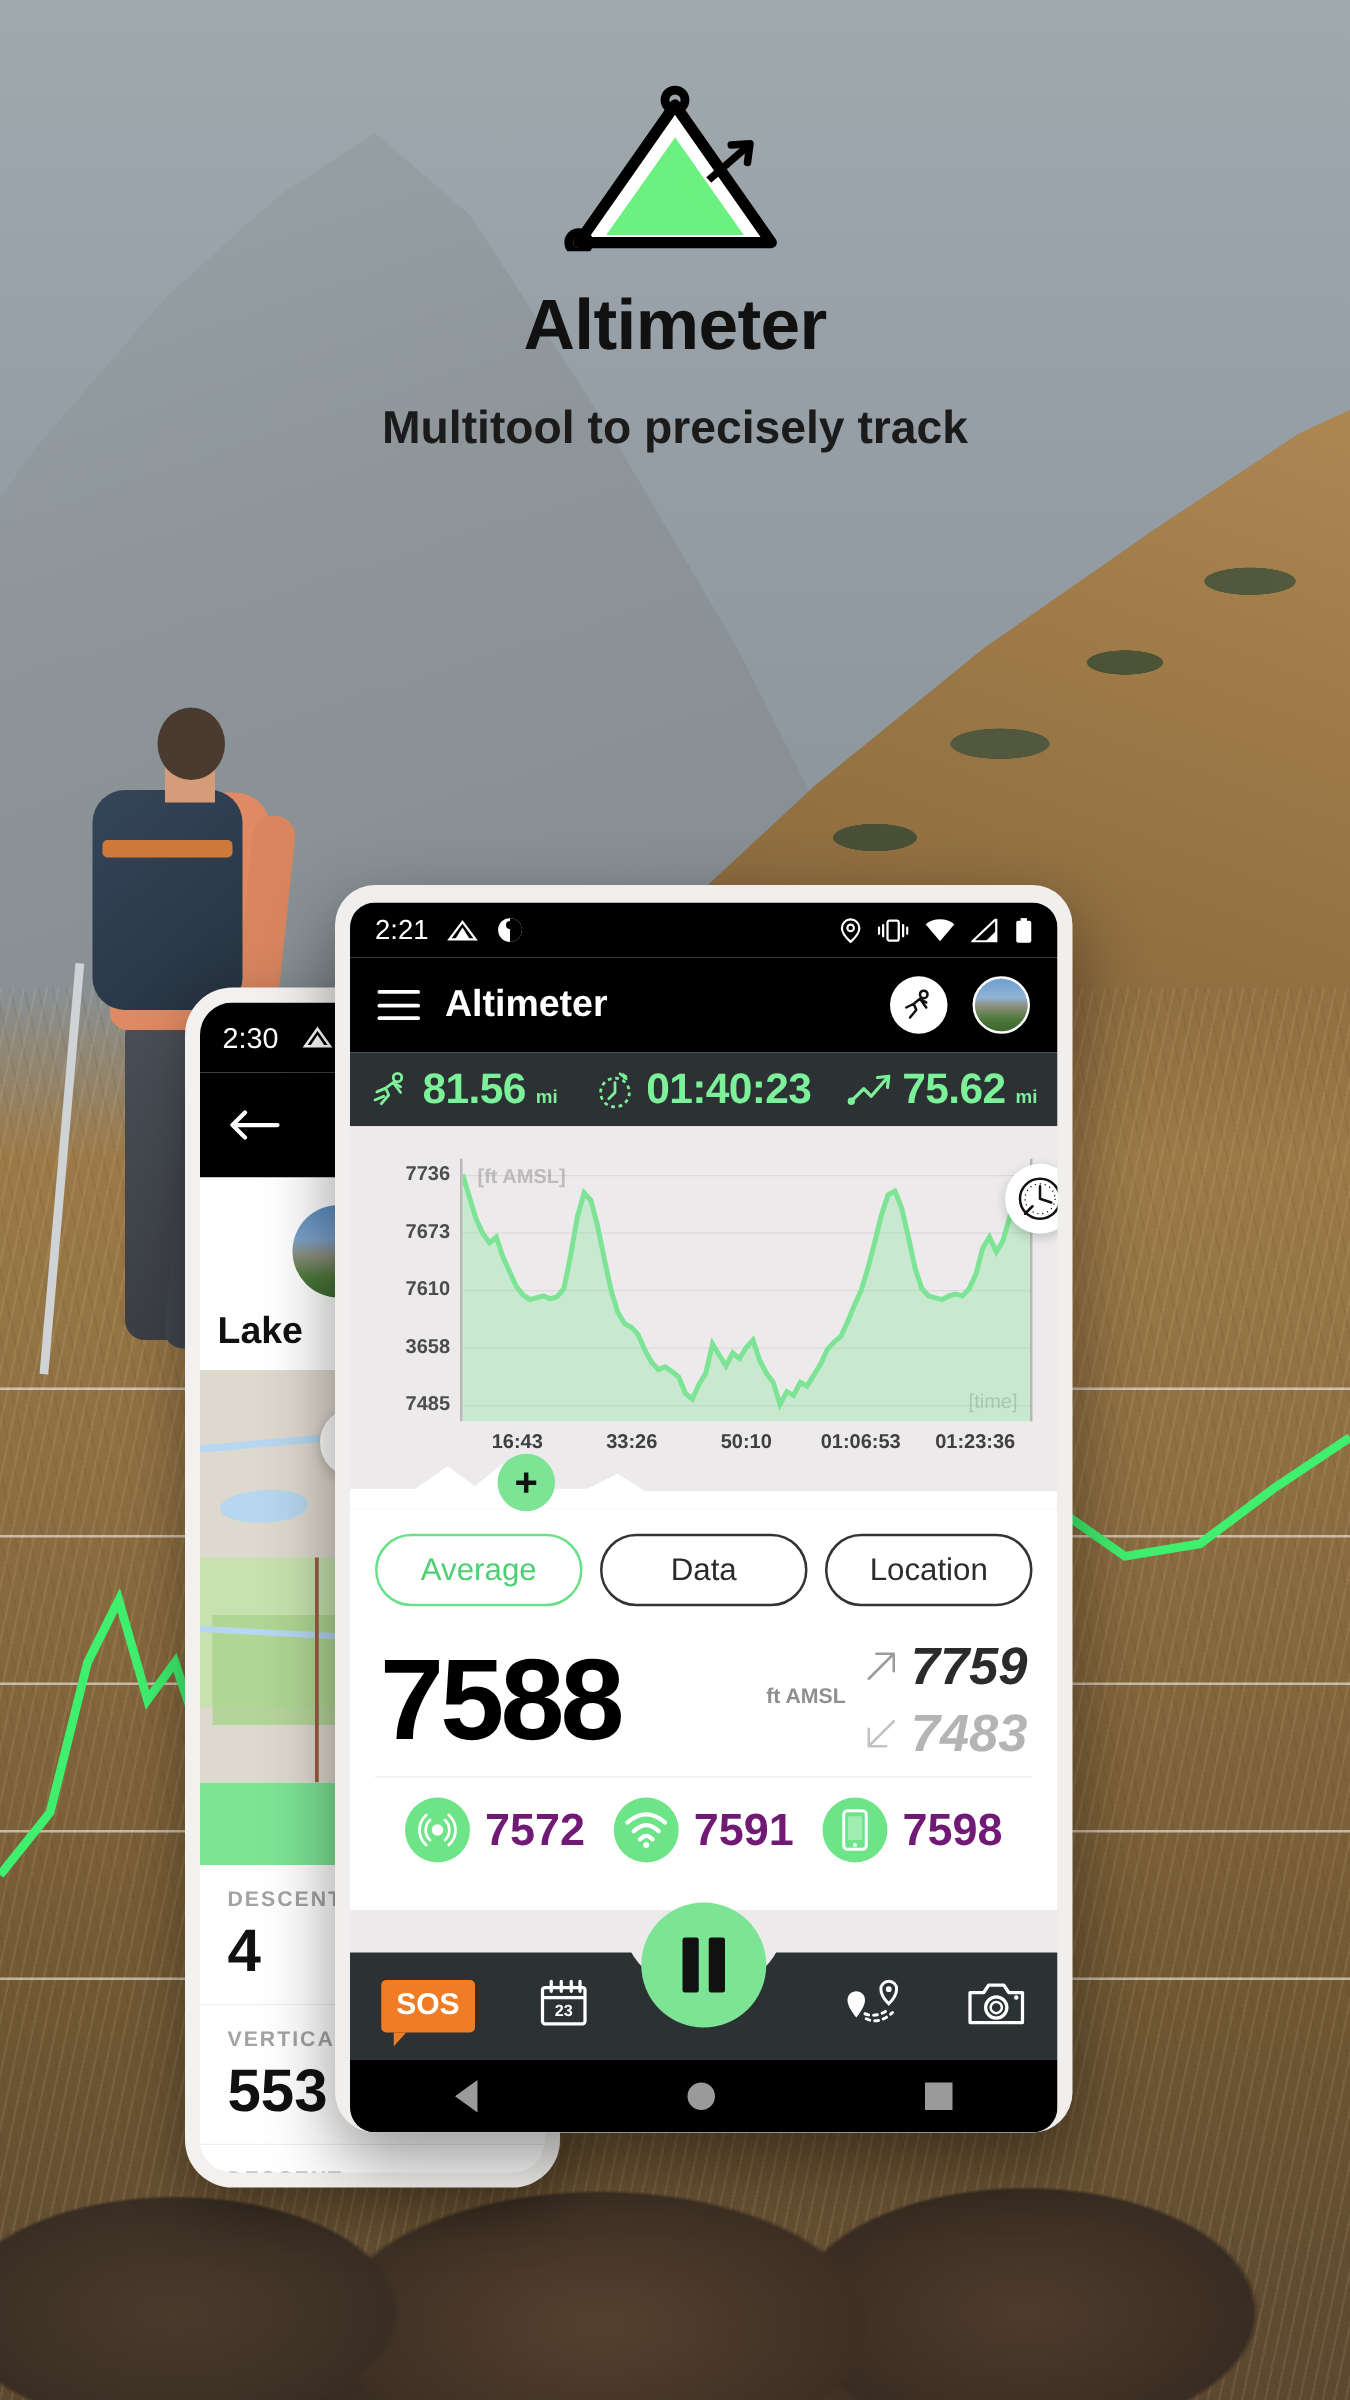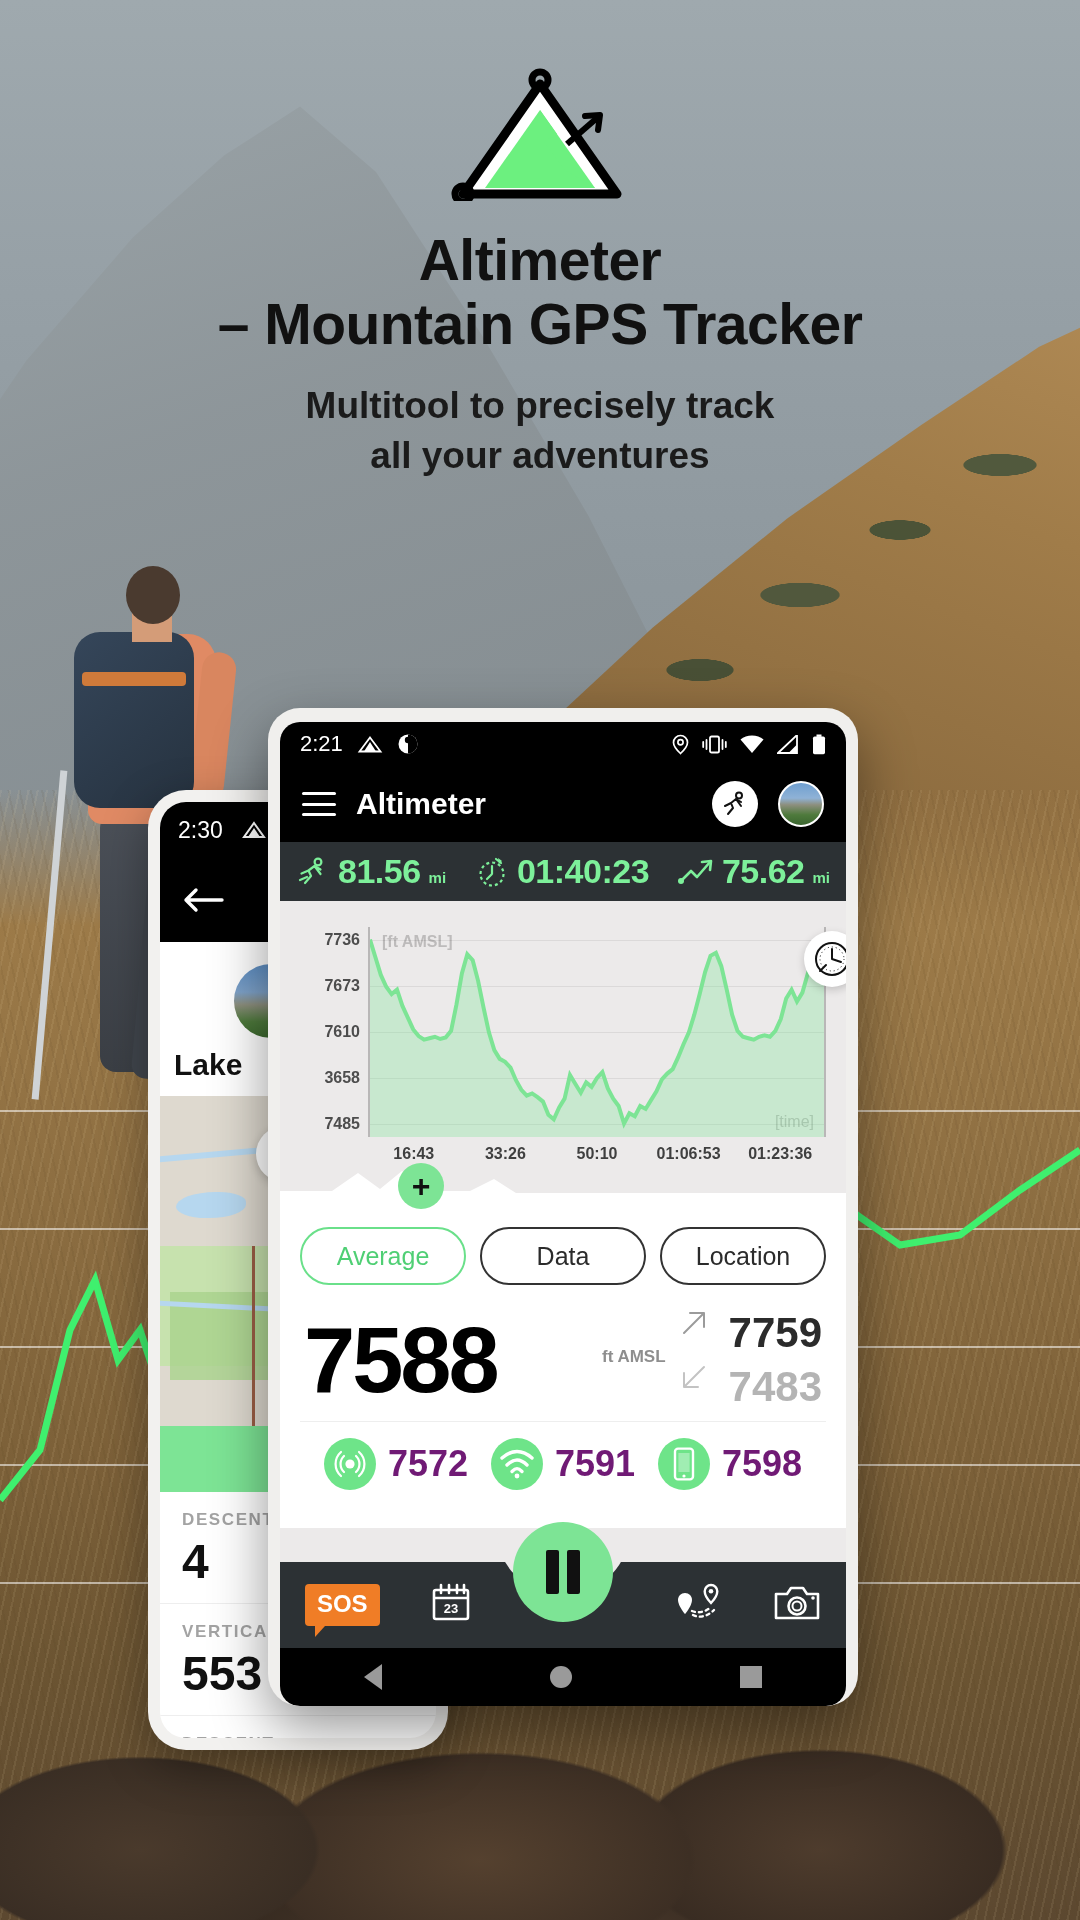--- a/index.html
+++ b/index.html
@@ -229,21 +229,21 @@
     flex: 1; height: 58px; border-radius: 999px; border: 2px solid #333;
     display: flex; align-items: center; justify-content: center;
     font-size: 25px; color: #2b2b2b; font-weight: 500; background: #fff;
   }
   .tab.active { border-color: #6ae08a; color: #4fcf74; }
 
   .readout { display: flex; align-items: center; padding: 24px 24px 10px; }
   .readout .big { font-size: 92px; font-weight: 800; color: #000; letter-spacing: -3px; line-height: 1; }
   .readout .unit { font-size: 17px; color: #8e8e8e; font-weight: 600; margin-left: auto; padding-bottom: 6px; }
   .readout .minmax { margin-left: 14px; display: flex; flex-direction: column; gap: 6px; }
-  .readout .mm { display: flex; gap: 21px; }
+  .readout .mm { display: flex; align-items: center; gap: 10px; font-style: italic; }
   .readout .mm .v { font-size: 42px; font-weight: 700; }
   .readout .mm.max .v { color: #2b2b2b; }
   .readout .mm.min .v { color: #b4b4b4; }
 
   .sensors {
     display: flex; justify-content: space-between; align-items: center;
     padding: 16px 24px 20px; border-top: 1px solid #eeeeee; margin: 0 20px;
   }
   .sensor { display: flex; align-items: center; gap: 12px; }
   .sensor .dot {
@@ -328,25 +328,23 @@
       <path d="M95 44 L150 122 L40 122 Z" fill="#6cf07f"></path>
       <path d="M95 44 L112 68 L99 76 L120 104 L150 122 L95 122 Z" fill="#6cf07f"></path>
       <circle cx="95" cy="14" r="8" fill="none" stroke="#000" stroke-width="7"></circle>
       <circle cx="18" cy="128" r="8" fill="none" stroke="#000" stroke-width="7"></circle>
       <path d="M122 78 L152 52" stroke="#000" stroke-width="6" fill="none"></path>
       <path d="M140 50 L155 49 L153 64" stroke="#000" stroke-width="6" fill="none" stroke-linecap="round" stroke-linejoin="round"></path>
     </svg>
   </div>
   <h1>
     <span>Altimeter</span>
-    <span class="l2">– Mountain GPS Tracker</span>
   </h1>
   <p>
     <span>Multitool to precisely track</span>
-    <span>all your adventures</span>
   </p>
 </div>
 
 <div class="phone-back">
   <div class="pb-screen">
     <div class="pb-status">
       <span>2:30</span>
       <svg width="26" height="20" viewBox="0 0 26 20">
         <path d="M13 3 L23 17 L3 17 Z" fill="none" stroke="#fff" stroke-width="2"></path>
         <path d="M13 8 L19 17 L7 17 Z" fill="#fff"></path>

